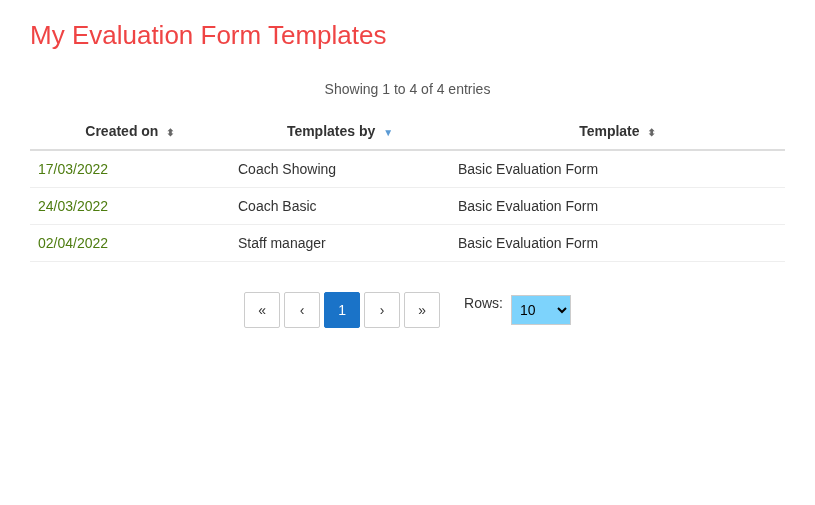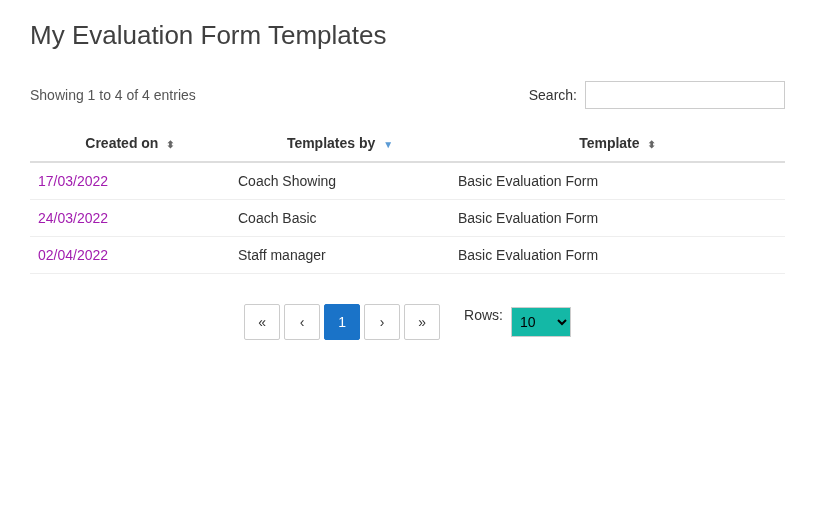--- a/index.html
+++ b/index.html
@@ -8,28 +8,29 @@
       background: #fff;
       color: #333;
       font-size: 14px;
       width: 815px;
       min-height: 505px;
       padding: 20px 30px;
     }
     h1 {
       font-size: 26px;
       font-weight: 400;
-      color: #404040;
+      color: #ef4444;
       margin-bottom: 30px;
     }
     .top-bar {
       display: flex;
       align-items: center;
       justify-content: space-between;
       margin-bottom: 16px;
+      flex-direction: column;
     }
     .showing-text {
       font-size: 14px;
       color: #555;
     }
     .search-area {
       display: flex;
       align-items: center;
       gap: 8px;
     }
@@ -71,21 +72,21 @@
       color: #5b9bd5;
     }
     tbody tr {
       border-bottom: 1px solid #eee;
     }
     td {
       padding: 10px 8px;
       font-size: 14px;
     }
     td.date-cell {
-      color: #a21caf;
+      color: #4d7c0f;
     }
     .pagination {
       display: flex;
       justify-content: center;
       align-items: center;
       gap: 4px;
       margin-top: 10px;
     }
     .page-btn {
       width: 36px;
@@ -111,45 +112,41 @@
       margin-left: 20px;
     }
     .rows-label {
       font-size: 14px;
       color: #333;
     }
     .rows-select {
       border: 1px solid #ccc;
       padding: 5px 4px;
       font-size: 14px;
-      background: #14b8a6;
+      background: #7dd3fc;
       cursor: pointer;
       width: 60px;
     }
     .pagination-row {
       display: flex;
       justify-content: center;
       align-items: center;
       margin-top: 10px;
     }
     .col-created { width: 200px; }
     .col-evaluated { width: 220px; }
     .col-template { width: auto; }
   </style>
 </head>
 <body>
 
 <h1>My Evaluation Form Templates</h1>
 
 <div class="top-bar">
   <span class="showing-text">Showing 1 to 4 of 4 entries</span>
-  <div class="search-area">
-    <label class="search-label">Search:</label>
-    <input class="search-input" type="text" placeholder="" style="">
-  </div>
 </div>
 
 <table>
   <thead>
     <tr>
       <th class="col-created">
         <span>Created on</span>
         <span class="sort-icon">⬍</span>
       </th>
       <th class="col-evaluated">

